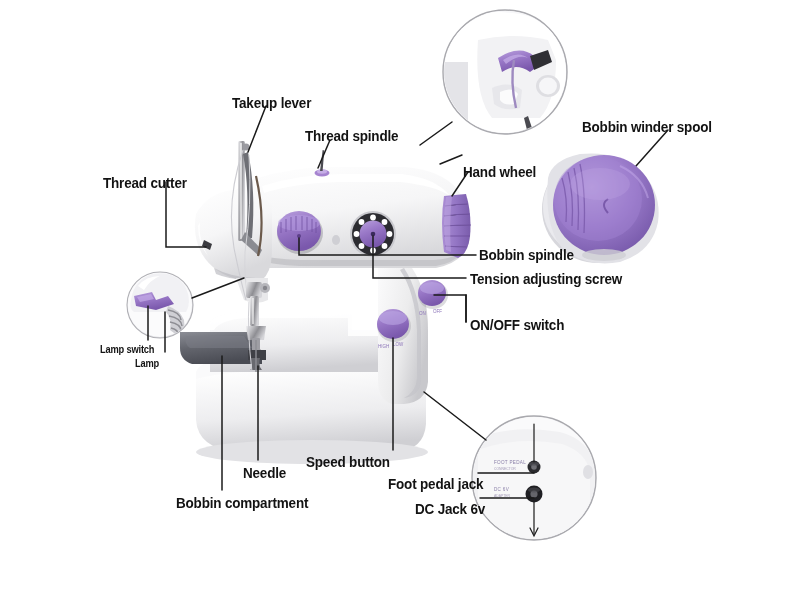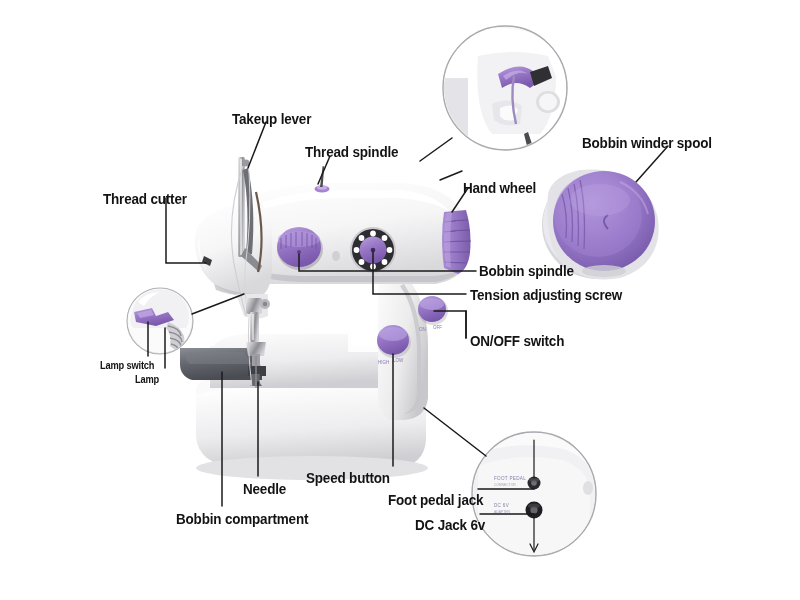--- a/index.html
+++ b/index.html
@@ -4,21 +4,21 @@
 <title>Mini Sewing Machine Parts Diagram</title>
 <style>
   html,body{margin:0;padding:0;}
   body{
     width:800px;height:600px;
     background:#ffffff;
     font-family:"Liberation Sans", sans-serif;
     overflow:hidden;
     position:relative;
   }
-  #stage{position:absolute;left:0;top:16px;width:800px;height:434px;}
+  #stage{position:absolute;left:0;top:0;width:800px;height:434px;}
   #art{position:absolute;left:0;top:0;width:800px;height:600px;}
 
   .callout{
     position:absolute;
     font-family:"Liberation Sans", sans-serif;
     font-weight:bold;
     color:#131313;
     white-space:nowrap;
     letter-spacing:-0.2px;
     line-height:1;

